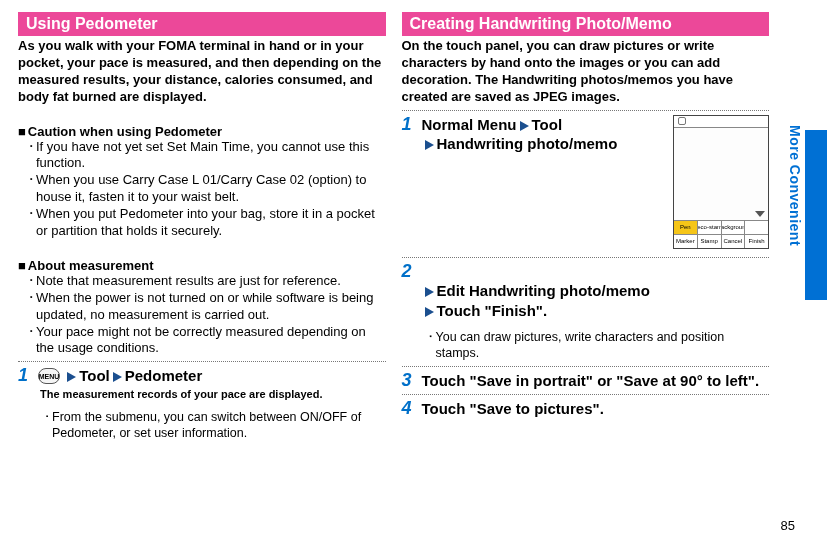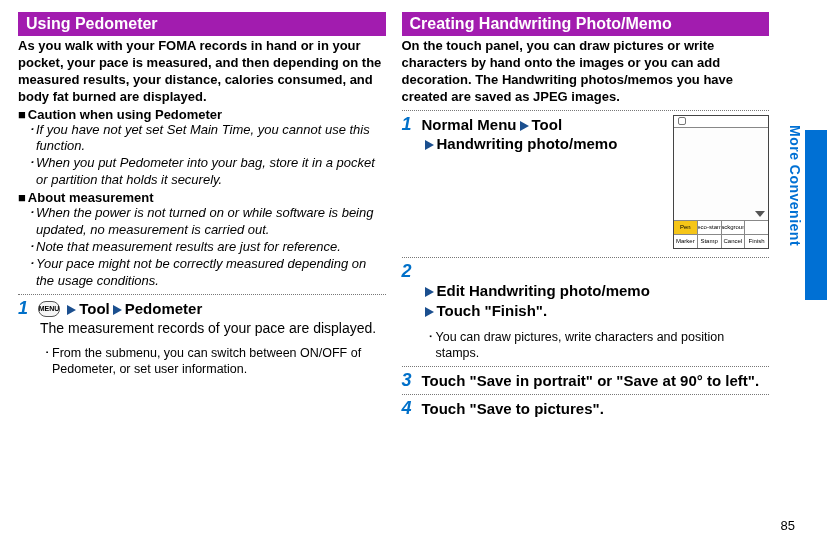--- a/index.html
+++ b/index.html
@@ -14,51 +14,50 @@
     }
     .columns {
       display: flex;
       gap: 16px;
     }
     .column {
       flex: 1;
       min-width: 0;
     }
     .section-header {
-      background: #a21caf;
+      background: #ec4899;
       color: #fff;
       font-weight: bold;
       padding: 3px 8px;
       font-size: 16px;
       margin-bottom: 2px;
     }
     .body-text {
       font-size: 13px;
       line-height: 1.3;
     }
     .bold { font-weight: bold; }
     .sub-heading {
       font-weight: bold;
       font-size: 13px;
-      margin-top: 1px;
+      margin-top: 18px;
     }
     .sub-heading::before {
       content: "■";
       margin-right: 2px;
     }
     .bullet-list {
       list-style: none;
       padding-left: 10px;
     }
     .bullet-list li {
       font-size: 13px;
       line-height: 1.3;
       position: relative;
       padding-left: 8px;
-      font-style: italic;
     }
     .bullet-list li::before {
       content: "･";
       position: absolute;
       left: 0;
       top: 0;
     }
     .dotted-divider {
       border: none;
       border-top: 1px dotted #777;
@@ -80,23 +79,24 @@
     }
     .step-content {
       flex: 1;
     }
     .step-title {
       font-size: 15px;
       font-weight: bold;
       line-height: 1.3;
     }
     .step-desc {
-      font-size: 14px;
+      font-size: 11px;
       margin-top: 2px;
       padding-left: 2px;
+      font-weight: bold;
     }
     .menu-icon {
       display: inline-flex;
       align-items: center;
       justify-content: center;
       width: 22px;
       height: 16px;
       border: 1px solid #555;
       border-radius: 10px;
       font-size: 7px;
@@ -211,32 +211,33 @@
     .step-block { margin-top: 4px; }
     .col-right { padding-right: 40px; }
   </style>
 </head>
 <body>
 
 <div class="columns">
 
   <div class="column">
     <div class="section-header">Using Pedometer</div>
-    <p class="body-text bold">As you walk with your FOMA records in hand or in your pocket, your pace is measured, and then depending on the measured results, your distance, calories consumed, and body fat burned are displayed.</p>
+    <p class="body-text bold">As you walk with your FOMA terminal in hand or in your pocket, your pace is measured, and then depending on the measured results, your distance, calories consumed, and body fat burned are displayed.</p>
 
     <p class="sub-heading">Caution when using Pedometer</p>
     <ul class="bullet-list">
       <li>If you have not yet set Set Main Time, you cannot use this function.</li>
+      <li>When you use Carry Case L 01/Carry Case 02 (option) to house it, fasten it to your waist belt.</li>
       <li>When you put Pedometer into your bag, store it in a pocket or partition that holds it securely.</li>
     </ul>
 
     <p class="sub-heading">About measurement</p>
     <ul class="bullet-list">
+      <li>Note that measurement results are just for reference.</li>
       <li>When the power is not turned on or while software is being updated, no measurement is carried out.</li>
-      <li>Note that measurement results are just for reference.</li>
       <li>Your pace might not be correctly measured depending on the usage conditions.</li>
     </ul>
 
     <hr class="dotted-divider">
 
     <div class="step step-block">
       <div class="step-num">1</div>
       <div class="step-content">
         <div class="step-title">
           <span class="menu-icon">MENU</span>

